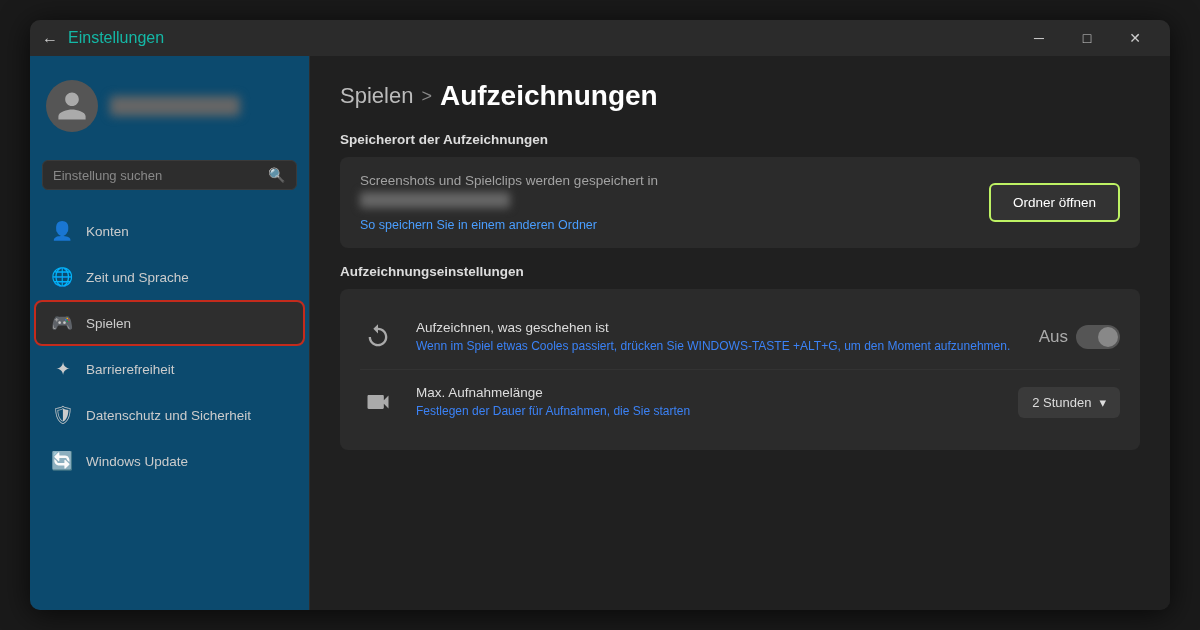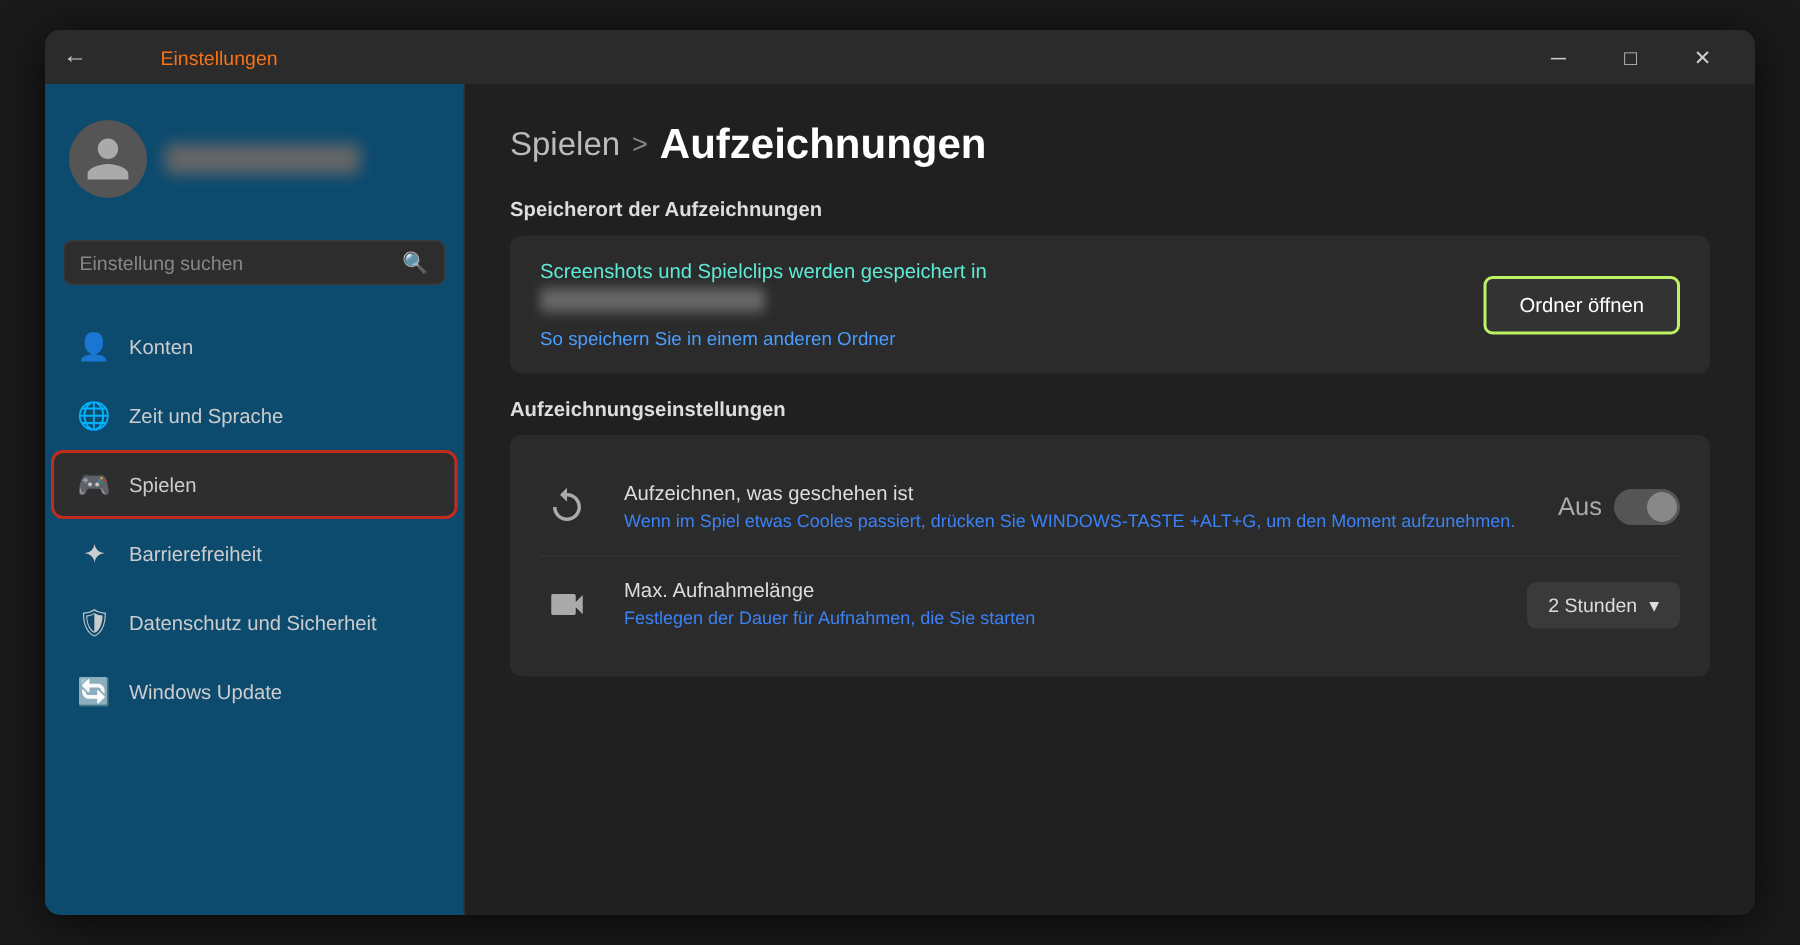--- a/index.html
+++ b/index.html
@@ -30,23 +30,22 @@
       padding: 0 12px;
       justify-content: space-between;
       flex-shrink: 0;
     }
     .titlebar-left {
       display: flex;
       align-items: center;
       gap: 10px;
     }
     .titlebar-title {
-      color: #f97316;
-      font-size: 13px;
-      margin-left: 39px;
+      color: #14b8a6;
+      font-size: 16px;
     }
     .titlebar-controls {
       display: flex;
       gap: 2px;
     }
     .titlebar-btn {
       width: 46px;
       height: 32px;
       background: transparent;
       border: none;
@@ -181,21 +180,21 @@
       margin-bottom: 16px;
     }
     .storage-card {
       display: flex;
       align-items: center;
       justify-content: space-between;
     }
     .storage-info {}
     .storage-info .main-text {
       font-size: 13.5px;
-      color: #5eead4;
+      color: #a3a3a3;
       margin-bottom: 4px;
     }
     .storage-path-blur {
       display: inline-block;
       width: 150px;
       height: 16px;
       background: #666;
       border-radius: 3px;
       filter: blur(4px);
       margin-bottom: 6px;

